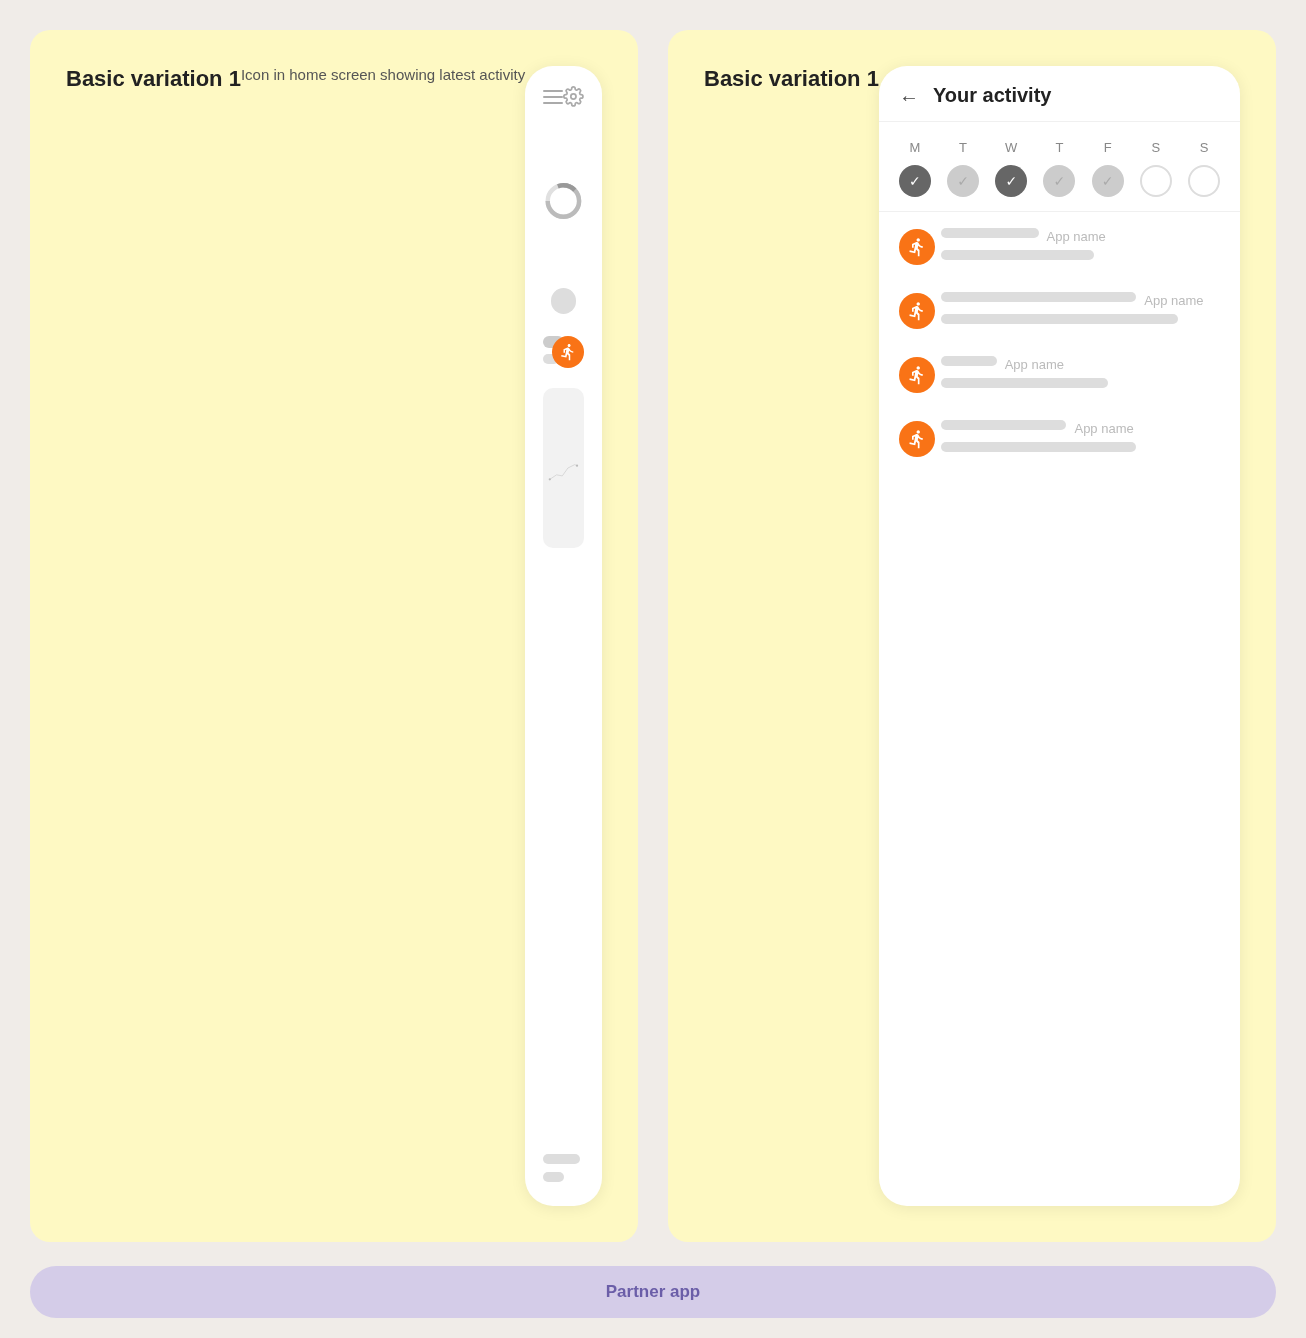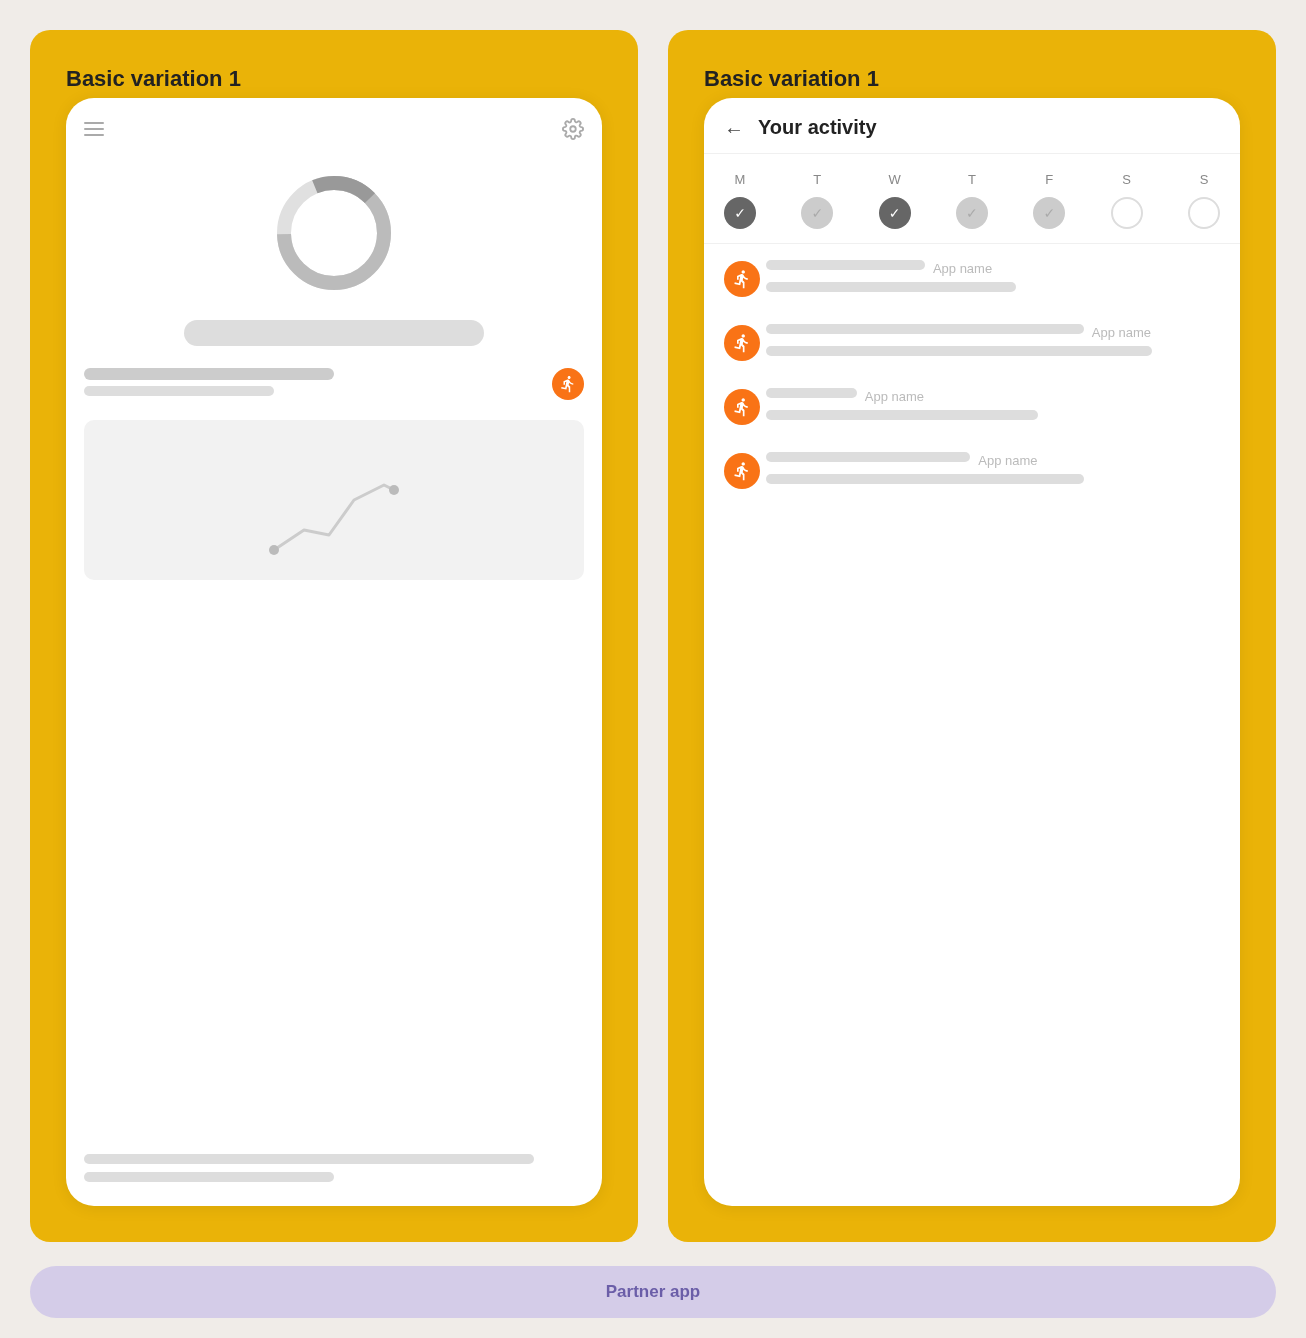--- a/index.html
+++ b/index.html
@@ -16,25 +16,25 @@
 
     .main-content {
       display: flex;
       gap: 30px;
       width: 100%;
       flex: 1;
     }
 
     .variation-panel {
       flex: 1;
-      background: #eab308;
+      background: #fef9c3;
       border-radius: 20px;
       padding: 36px 36px 36px;
       display: flex;
-      flex-direction: column;
+      flex-direction: row;
     }
 
     .variation-title {
       font-size: 22px;
       font-weight: 700;
       color: #222;
       margin-bottom: 6px;
     }
 
     .variation-subtitle {
@@ -326,20 +326,21 @@
       color: #6b5ea8;
     }
   </style>
 </head>
 <body>
 
 <div class="main-content">
 
   <div class="variation-panel">
     <div class="variation-title">Basic variation 1</div>
+    <div class="variation-subtitle">Icon in home screen showing latest activity</div>
 
     <div class="phone-mockup v1-phone">
 
       <div class="v1-header">
         <div class="hamburger-icon">
           <span></span>
             <span></span>
             <span></span>
         </div>
         <div class="gear-icon">

